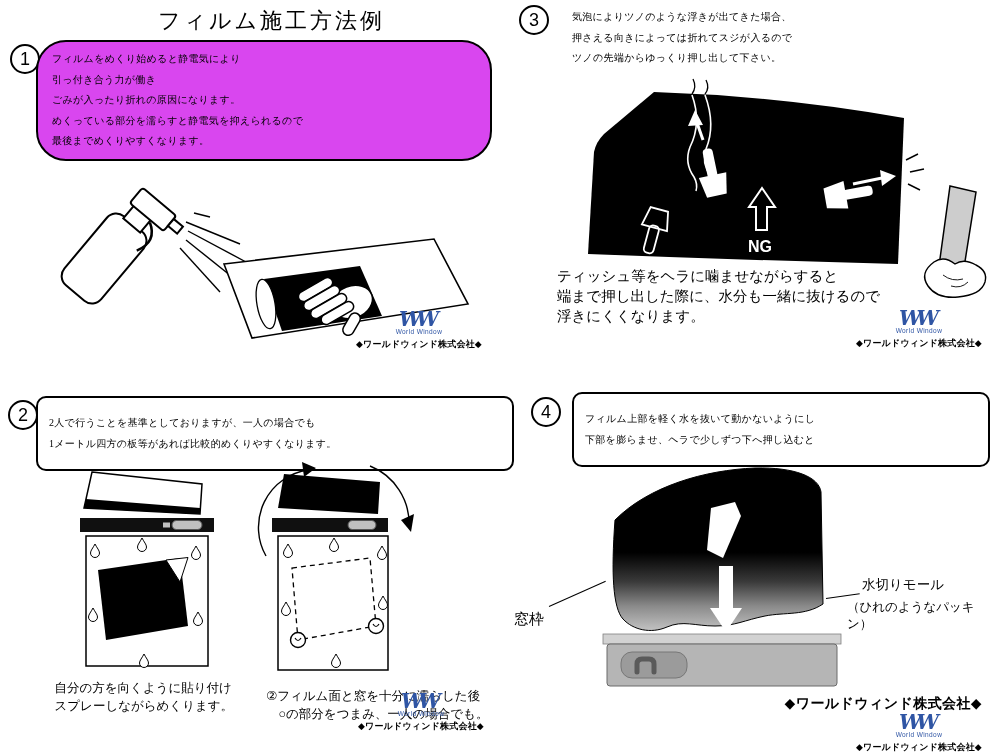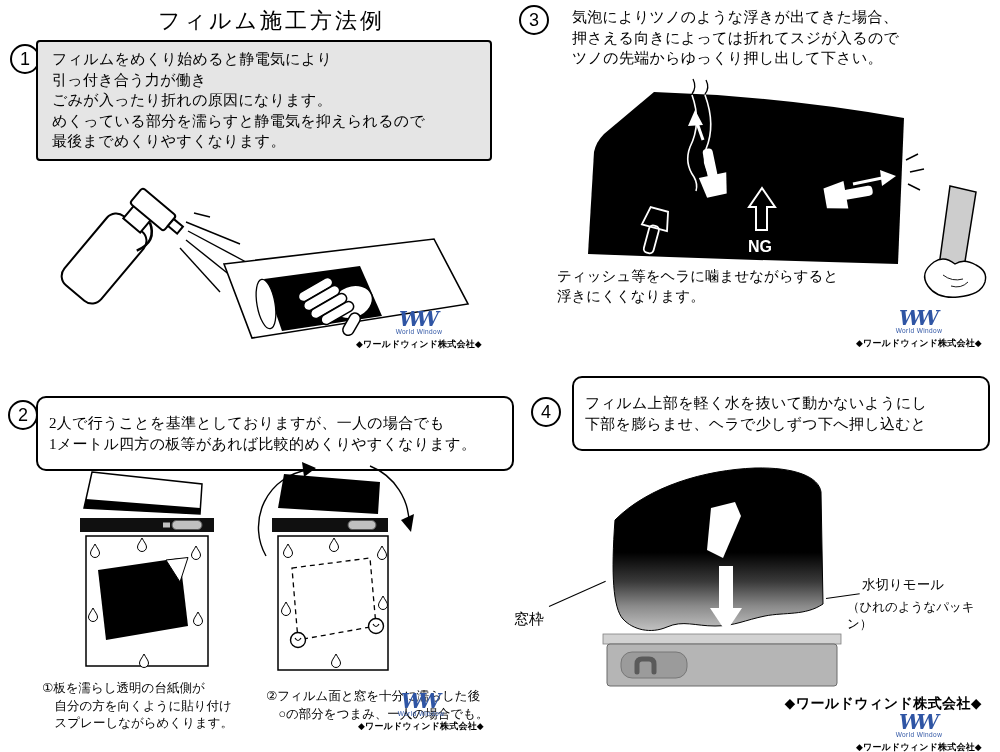--- a/index.html
+++ b/index.html
@@ -3,22 +3,22 @@
 <meta charset="utf-8">
 <style>
   * { margin:0; padding:0; box-sizing:border-box; }
   html,body { background:#fff; }
   body { font-family:"Liberation Sans","DejaVu Sans",sans-serif; color:#000; }
   .sheet { position:relative; width:992px; height:752px; background:#fff; overflow:hidden; }
   .abs { position:absolute; }
   .title { left:158px; top:6px; font-size:22px; letter-spacing:3px; }
   .circle-num { width:30px; height:30px; border:2px solid #000; border-radius:50%;
                 display:flex; align-items:center; justify-content:center; font-size:18px; background:#fff; }
-  .txt15 { font-size:15px; line-height:20.5px; letter-spacing:0.3px; }
-  .bubble { border:2px solid #000; border-radius:4px; padding:7px 14px; background:#e5e5e5; }
+  .txt15 { font-size:10px; line-height:20.5px; letter-spacing:0.3px; }
+  .bubble { border:2px solid #000; border-radius:30px; padding:7px 14px; background:#d946ef; }
   .rbox { border:2px solid #000; border-radius:10px; padding:15px 11px; background:#fff;font-family:Liberation Serif, serif; }
   .cap { font-size:12.5px; line-height:17.5px; }
   .note14 { font-size:14.5px; line-height:20px; }
   .leader { height:0; border-top:1.3px solid #000; transform-origin:left center; }
   .brandmark { display:flex; flex-direction:column; align-items:center; }
   .logo { display:flex; flex-direction:column; align-items:center; }
   .logo-ww { font-family:"DejaVu Serif","Liberation Serif",serif; font-style:italic; font-weight:bold;
              color:#2f55a4; font-size:20px; letter-spacing:-5px; line-height:1; padding-right:5px; }
   .logo-cap { color:#2f55a4; font-size:6.5px; letter-spacing:0.4px; margin-top:-1px; }
   .cmark { font-size:9px; font-weight:bold; margin-top:3px; letter-spacing:0.2px; }
@@ -117,20 +117,21 @@
     <text x="196" y="176" fill="#fff" font-size="16" font-weight="bold">NG</text>
     <g>
       <polygon points="398,110 424,116 411,198 387,190" fill="#cdcdcd" stroke="#000" stroke-width="1.5"></polygon>
       <path d="M382,186 q-15,11 -6,24 q9,13 30,11 q23,-2 27,-15 q3,-11 -9,-17 q-12,-7 -21,-1 q-11,-9 -21,-2 Z" fill="#fff" stroke="#000" stroke-width="1.4"></path>
       <path d="M391,199 q9,7 20,4 M399,210 q10,3 17,-4" fill="none" stroke="#000" stroke-width="0.9"></path>
     </g>
   </svg>
 
   <div class="abs note14" style="left:557px;top:266px">
     <div>ティッシュ等をヘラに噛ませながらすると</div>
+    <div>端まで押し出した際に、水分も一緒に抜けるので</div>
     <div>浮きにくくなります。</div>
   </div>
 
   <div class="abs brandmark" style="right:10px;top:308px">
     <div class="logo">
       <div class="logo-ww">WW</div>
       <div class="logo-cap">World Window</div>
     </div>
     <div class="cmark">◆ワールドウィンド株式会社◆</div>
   </div>
@@ -192,39 +193,38 @@
       <use href="#drop-b" x="38" y="92"></use>
       <use href="#drop-b" x="84" y="86"></use>
       <use href="#drop-b" x="132" y="94"></use>
       <use href="#drop-b" x="36" y="150"></use>
       <use href="#drop-b" x="133" y="144"></use>
       <use href="#drop-b" x="86" y="202"></use>
     </g>
   </svg>
 
   <div class="abs cap" style="left:42px;top:680px">
-    <div>①板を濡らし透明の台紙側が</div>
     <div>　自分の方を向くように貼り付け</div>
     <div>　スプレーしながらめくります。</div>
   </div>
   <div class="abs cap" style="left:266px;top:688px">
     <div>②フィルム面と窓を十分に濡らした後</div>
     <div>　○の部分をつまみ、一人の場合でも。</div>
   </div>
 
   <div class="abs brandmark" style="right:508px;top:691px">
     <div class="logo">
       <div class="logo-ww">WW</div>
       <div class="logo-cap">World Window</div>
     </div>
     <div class="cmark">◆ワールドウィンド株式会社◆</div>
   </div>
 
   <div class="abs circle-num" style="left:531px;top:397px">4</div>
-  <div class="abs rbox txt15" style="left:572px;top:376px;width:418px">
+  <div class="abs rbox txt15" style="left:572px;top:392px;width:418px">
     <div>フィルム上部を軽く水を抜いて動かないようにし</div>
     <div>下部を膨らませ、ヘラで少しずつ下へ押し込むと</div>
   </div>
 
   <svg class="abs" style="left:593px;top:456px" width="258" height="242" viewBox="0 0 258 242">
     <defs>
       <linearGradient id="tint-grad" x1="0" y1="0" x2="0" y2="1">
         <stop offset="0" stop-color="#000"></stop>
         <stop offset="0.52" stop-color="#000"></stop>
         <stop offset="0.7" stop-color="#3a3a3a"></stop>

